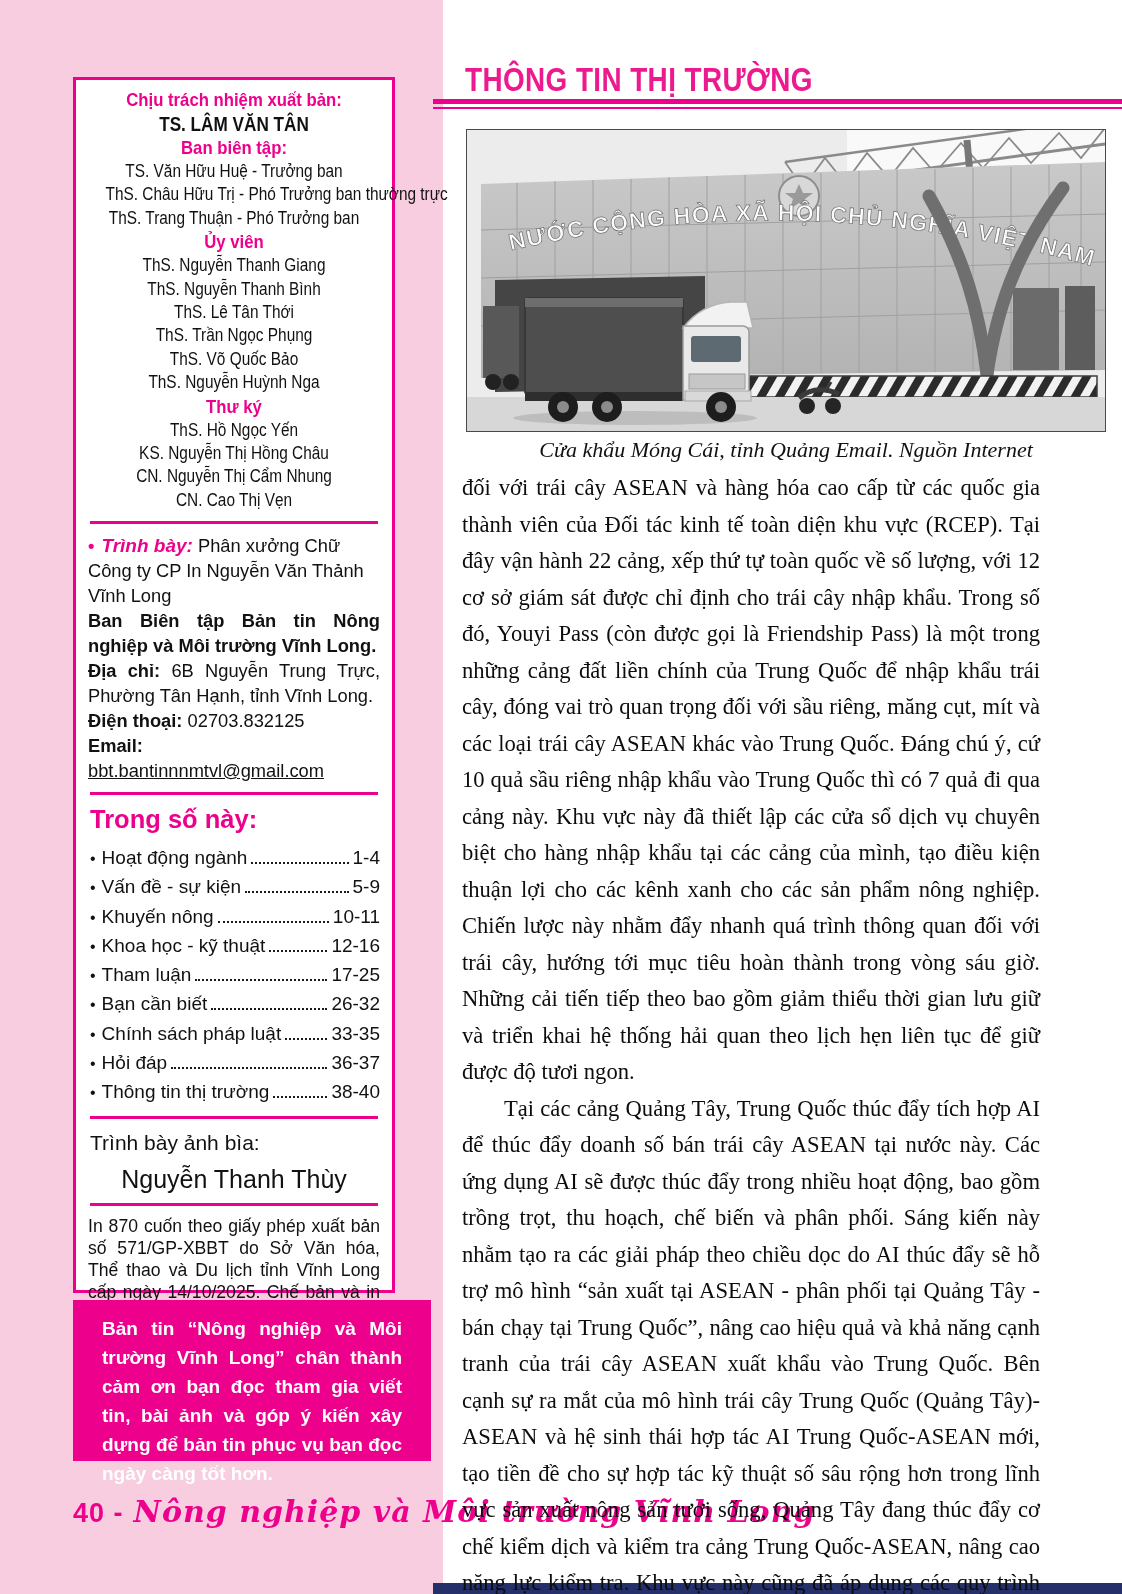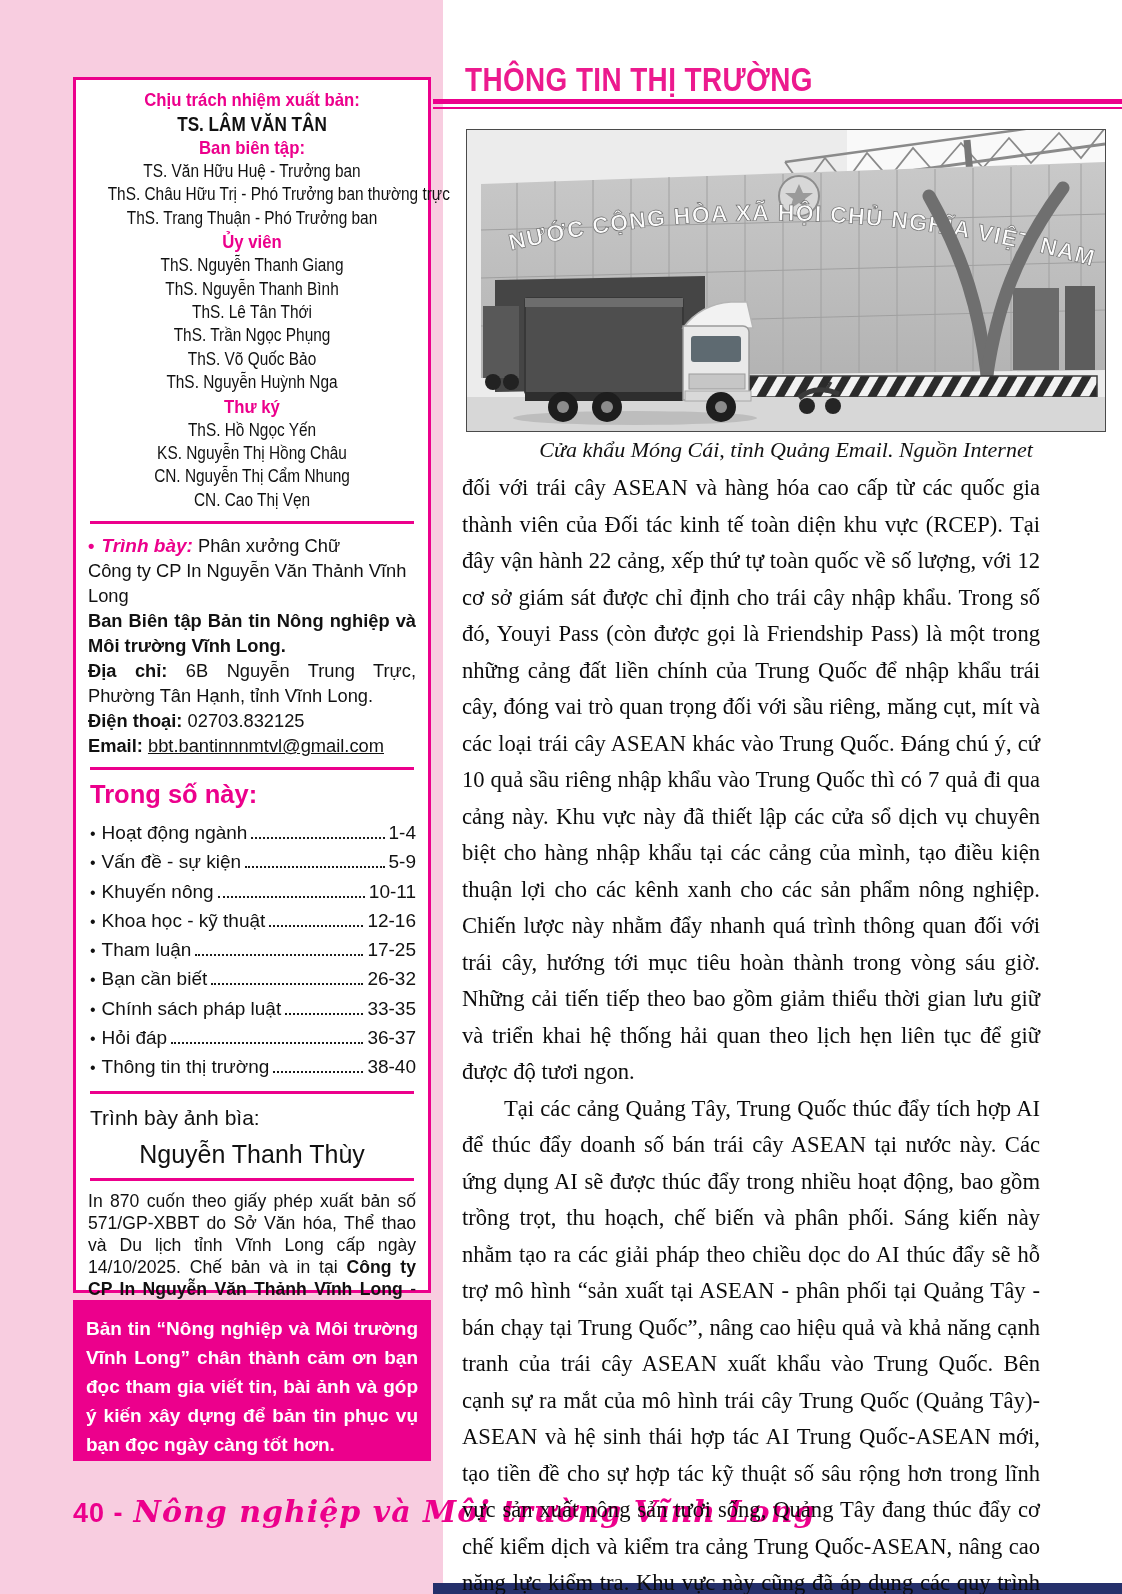--- a/index.html
+++ b/index.html
@@ -6,21 +6,21 @@
   body{
     width:1122px;height:1594px;position:relative;background:#ffffff;
     font-family:"Liberation Sans",sans-serif;overflow:hidden;
     -webkit-font-smoothing:antialiased;
   }
   .pink-col{position:absolute;left:0;top:0;width:443px;height:1594px;background:#f8cde0;}
   .navy-bar{position:absolute;left:433px;right:0;bottom:0;height:11px;background:#25306b;}
 
   
   .info-box{
-    position:absolute;left:73px;top:77px;width:358px;height:1216px;box-sizing:border-box;
+    position:absolute;left:73px;top:77px;width:322px;height:1216px;box-sizing:border-box;
     background:#ffffff;border:3px solid #ec008c;padding:8px 12px 10px;
   }
   .srule{height:3px;background:#ec008c;margin:9px 2px;}
   .ctr{text-align:center;}
   .cond{display:block;transform:scaleX(0.88);transform-origin:50% 50%;white-space:nowrap;}
   .lbl-magenta{color:#ec008c;font-weight:bold;font-size:19px;line-height:24px;}
   .pub-name{font-weight:bold;font-size:19.5px;line-height:24px;color:#111;}
   .edt-name{font-size:17.5px;line-height:23.4px;color:#111;}
 
   .blk{font-size:18.3px;line-height:25px;color:#111;}
@@ -37,21 +37,21 @@
   .toc-dots{flex:1;border-bottom:2.4px dotted #1a1a1a;margin:0 4px 5px;}
   .toc-pages{white-space:nowrap;}
 
   .cover-label{font-size:21px;line-height:30px;color:#111;margin:6px 0 6px 2px;}
   .cover-name{font-size:25px;line-height:30px;color:#111;text-align:center;margin-bottom:6px;}
 
   .license{font-size:17.6px;line-height:22.1px;color:#111;text-align:justify;margin-top:4px;}
 
   .thanks-box{
     position:absolute;left:73px;top:1300px;width:358px;height:161px;box-sizing:border-box;
-    background:#ec008c;color:#ffffff;padding:14px 13px;
+    background:#ec008c;color:#ffffff;padding:14px 29px;
   }
   .thanks-text{font-size:19px;line-height:29px;font-weight:bold;text-align:justify;}
 
   .page-footer{position:absolute;left:73px;top:1494px;display:flex;align-items:baseline;color:#ec008c;}
   .footer-num{font-weight:bold;font-size:27px;margin-right:10px;letter-spacing:1px;}
   .footer-title{font-family:"DejaVu Serif",serif;font-style:italic;font-weight:bold;font-size:30px;letter-spacing:1px;}
 
   
   .section-title{
     position:absolute;left:465px;top:60px;color:#ec1a8e;font-weight:bold;font-size:34px;

